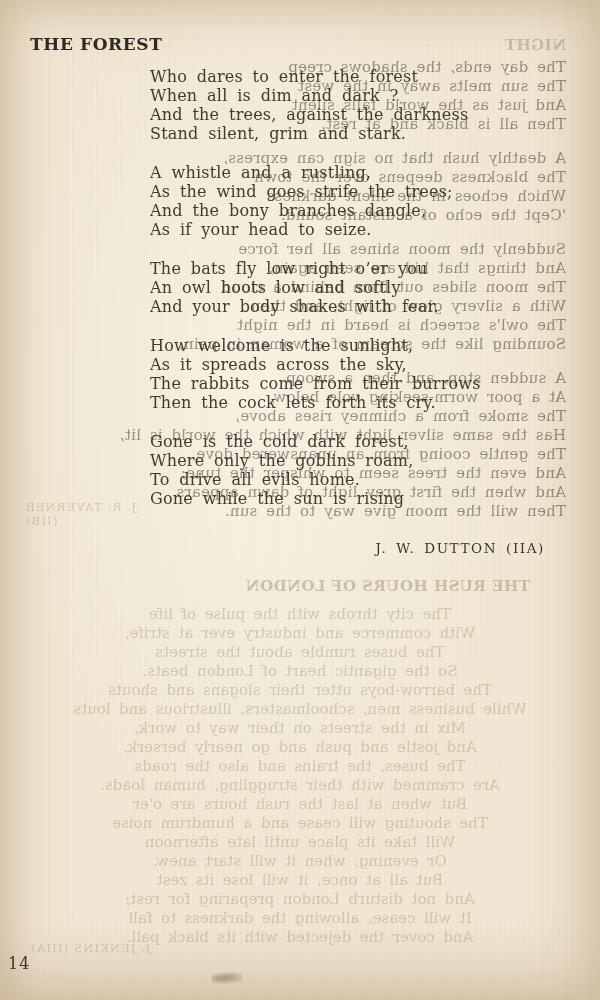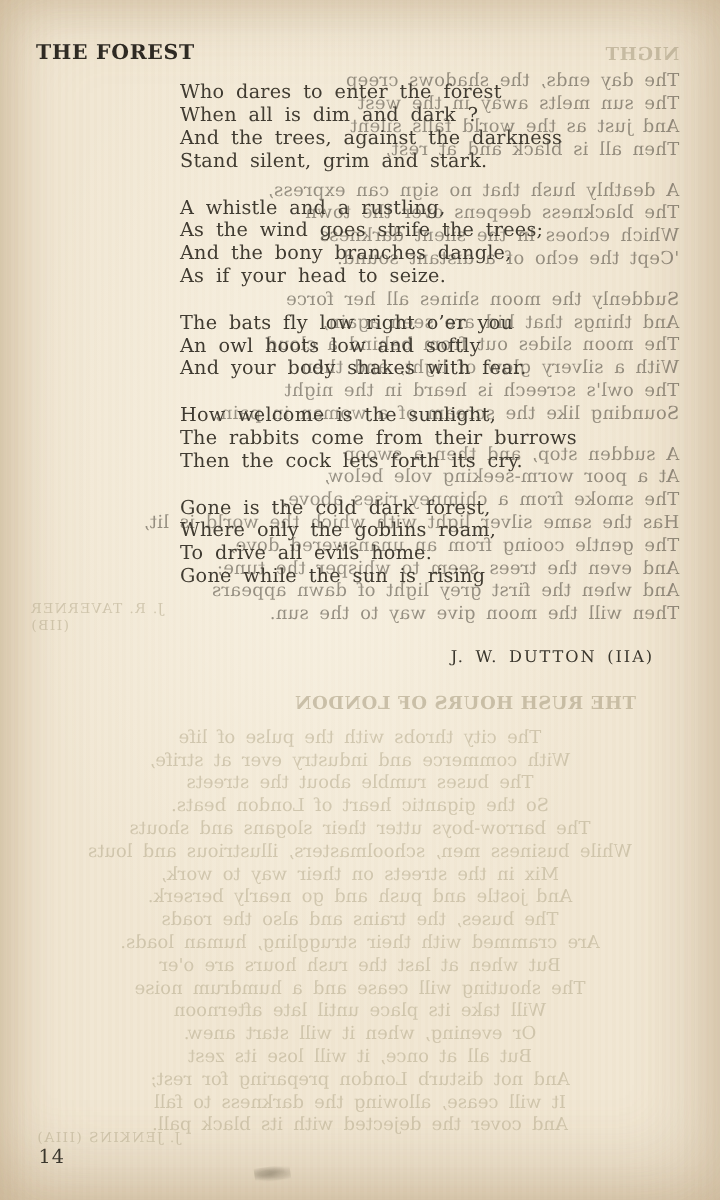--- a/index.html
+++ b/index.html
@@ -34,21 +34,21 @@
     font-size:16px;line-height:19px;
     word-spacing:0.28em;letter-spacing:0.2px;
     color:#403b31;
   }
   .attribution{
     position:absolute;top:540px;left:300px;width:245px;
     text-align:right;font-size:13.5px;letter-spacing:1.6px;
     word-spacing:3px;color:#3a362d;
   }
   .page-number{
-    position:absolute;left:32px;top:954px;
+    position:absolute;left:8px;top:954px;
     font-size:16px;color:#3a362d;letter-spacing:1px;
   }
   
   .ghost-layer{
     position:absolute;inset:0;
     transform:scaleX(-1);
     color:#b3a88a;opacity:0.52;
     filter:blur(0.4px);
     pointer-events:none;
   }
@@ -168,20 +168,21 @@
           <div class="line">And the bony branches dangle,</div>
           <div class="line">As if your head to seize.</div>
         </div>
         <div class="stanza">
           <div class="line">The bats fly low right o’er you</div>
           <div class="line">An owl hoots low and softly</div>
           <div class="line">And your body shakes with fear.</div>
         </div>
         <div class="stanza">
           <div class="line">How welcome is the sunlight,</div>
+          <div class="line">As it spreads across the sky,</div>
           <div class="line">The rabbits come from their burrows</div>
           <div class="line">Then the cock lets forth its cry.</div>
         </div>
         <div class="stanza">
           <div class="line">Gone is the cold dark forest,</div>
           <div class="line">Where only the goblins roam,</div>
           <div class="line">To drive all evils home.</div>
           <div class="line">Gone while the sun is rising</div>
         </div>
       </div>

